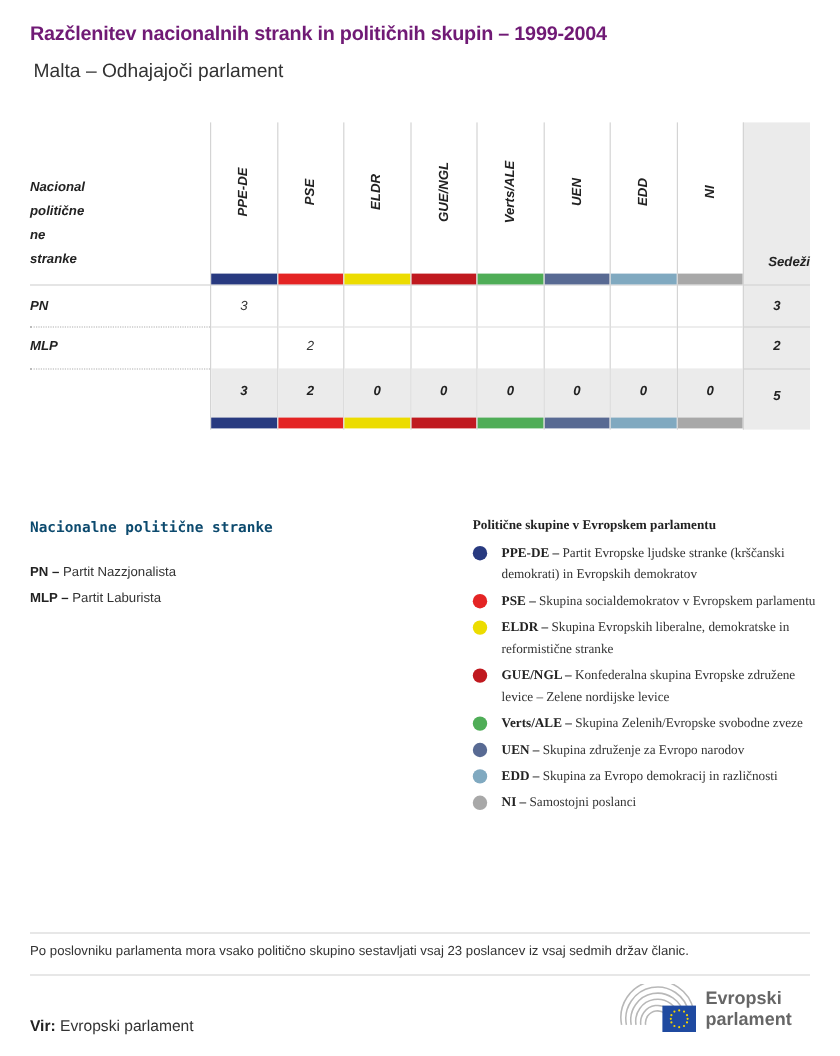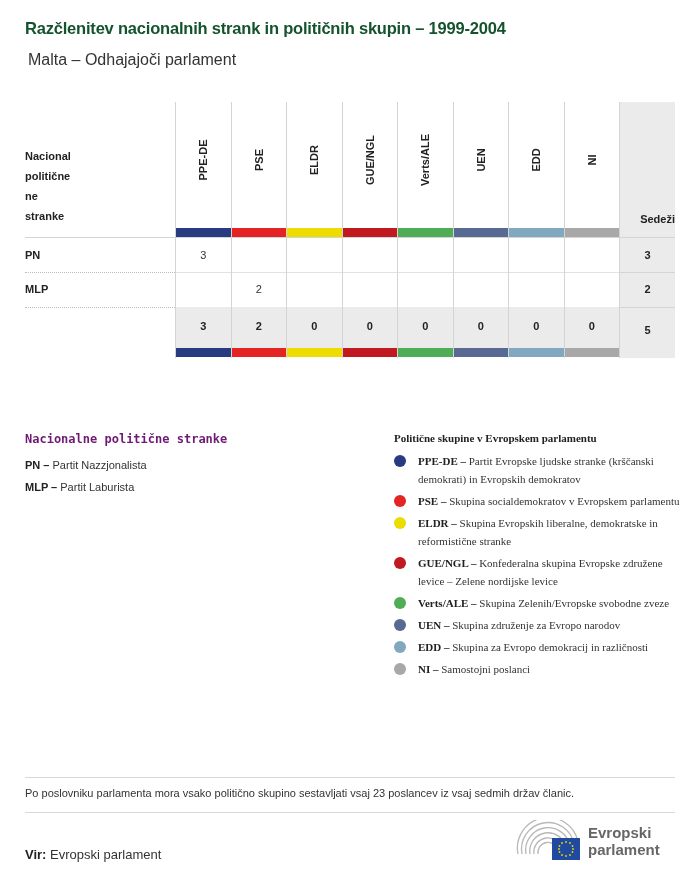--- a/index.html
+++ b/index.html
@@ -1,18 +1,18 @@
 <!DOCTYPE html>
 <html><head>
 <meta charset="utf-8">
 <style>
   * { box-sizing: border-box; margin: 0; padding: 0; }
   html, body { width: 700px; height: 880px; background: #ffffff; }
   body { font-family: "Liberation Sans", "DejaVu Sans", sans-serif; color: #222; position: relative; overflow: hidden; }
-  .title { position: absolute; left: 25px; top: 19px; font-size: 16.5px; font-weight: bold; letter-spacing: -0.2px; color: #14532d; }
+  .title { position: absolute; left: 25px; top: 19px; font-size: 16.5px; font-weight: bold; letter-spacing: -0.2px; color: #701a75; }
   .subtitle { position: absolute; left: 28px; top: 51px; font-size: 16px; color: #333; }
 
   
   .tbl { position: absolute; left: 25px; top: 102px; width: 650px; }
   .hdr-label { position: absolute; left: 0; top: 44px; width: 140px; font-size: 11px; font-weight: bold; line-height: 20px; color: #222; }
   .col { position: absolute; top: 0; border-left: 1px solid #d4d4d4; }
   .col-head { position: absolute; top: 0; height: 126px; width: 100%; }
   .col-head .rot { position: absolute; left: 50%; top: 58px; transform: translate(-50%, -50%) rotate(-90deg); font-size: 11px; font-weight: bold; white-space: nowrap; color: #222; }
   .bar { position: absolute; left: 0; width: 100%; height: 9px; }
   .cell { position: absolute; width: 100%; text-align: center; font-size: 11px; color: #333; }
@@ -20,21 +20,21 @@
   .seats { position: absolute; background: #ebebeb; }
   .seats-label { position: absolute; left: 0; width: 100%; text-align: right; font-size: 11px; font-weight: bold; color: #222; }
   .seats-val { position: absolute; width: 100%; text-align: center; font-size: 11px; font-weight: bold; color: #222; }
   .rowlabel { position: absolute; left: 0; font-size: 11px; font-weight: bold; color: #222; }
   .hline { position: absolute; left: 0; height: 0; }
   .hline.solid { border-top: 1px solid #d4d4d4; }
   .hline.dot { border-top: 1px dotted #bbb; }
 
   
   .natl { position: absolute; left: 25px; top: 432px; }
-  .natl-title { font-family: "DejaVu Sans Mono", "Liberation Mono", monospace; font-size: 12px; font-weight: bold; color: #701a75; margin-bottom: 8px; }
+  .natl-title { font-family: "DejaVu Sans Mono", "Liberation Mono", monospace; font-size: 12px; font-weight: bold; color: #0c4a6e; margin-bottom: 20px; }
   .natl-item { font-size: 11px; color: #333; line-height: 22px; }
   .natl-item b { color: #222; }
 
   .grp { position: absolute; left: 394px; top: 432px; width: 290px; font-family: Liberation Serif, serif; }
   .grp-title { font-size: 11px; font-weight: bold; color: #222; margin-bottom: 8px; }
   .grp-item { position: relative; padding-left: 24px; font-size: 11px; color: #333; line-height: 18px; margin-bottom: 4px; }
   .grp-item b { color: #222; }
   .dot-ic { position: absolute; left: 0; top: 3px; width: 12px; height: 12px; border-radius: 50%; }
 
   .note-line { position: absolute; left: 25px; width: 650px; border-top: 1px solid #d8d8d8; }
@@ -44,21 +44,21 @@
 
   .logo { position: absolute; left: 516px; top: 820px; width: 150px; height: 44px; }
   .logo-text { position: absolute; left: 72px; top: 4px; font-size: 15px; font-weight: bold; color: #666; line-height: 17px; }
 </style>
 </head>
 <body>
 
 <div class="title">Razčlenitev nacionalnih strank in političnih skupin – 1999-2004</div>
 <div class="subtitle">Malta – Odhajajoči parlament</div>
 
-<div class="tbl" id="tbl" style="height:256px;">
+<div class="tbl" id="tbl" style="height:256px;font-style:italic;">
   <div class="hdr-label">
     <div>Nacional</div>
     <div>politične</div>
     <div>ne</div>
     <div>stranke</div>
   </div>
 <div class="hline solid" style="top: 135px; width: 650px;"></div>
     <div class="hline dot" style="top: 170px; width: 150px;"></div>
     <div class="hline dot" style="top: 205px; width: 150px;"></div>
     <div class="col" style="left: 150px; width: 55.5px; height: 256px;">

